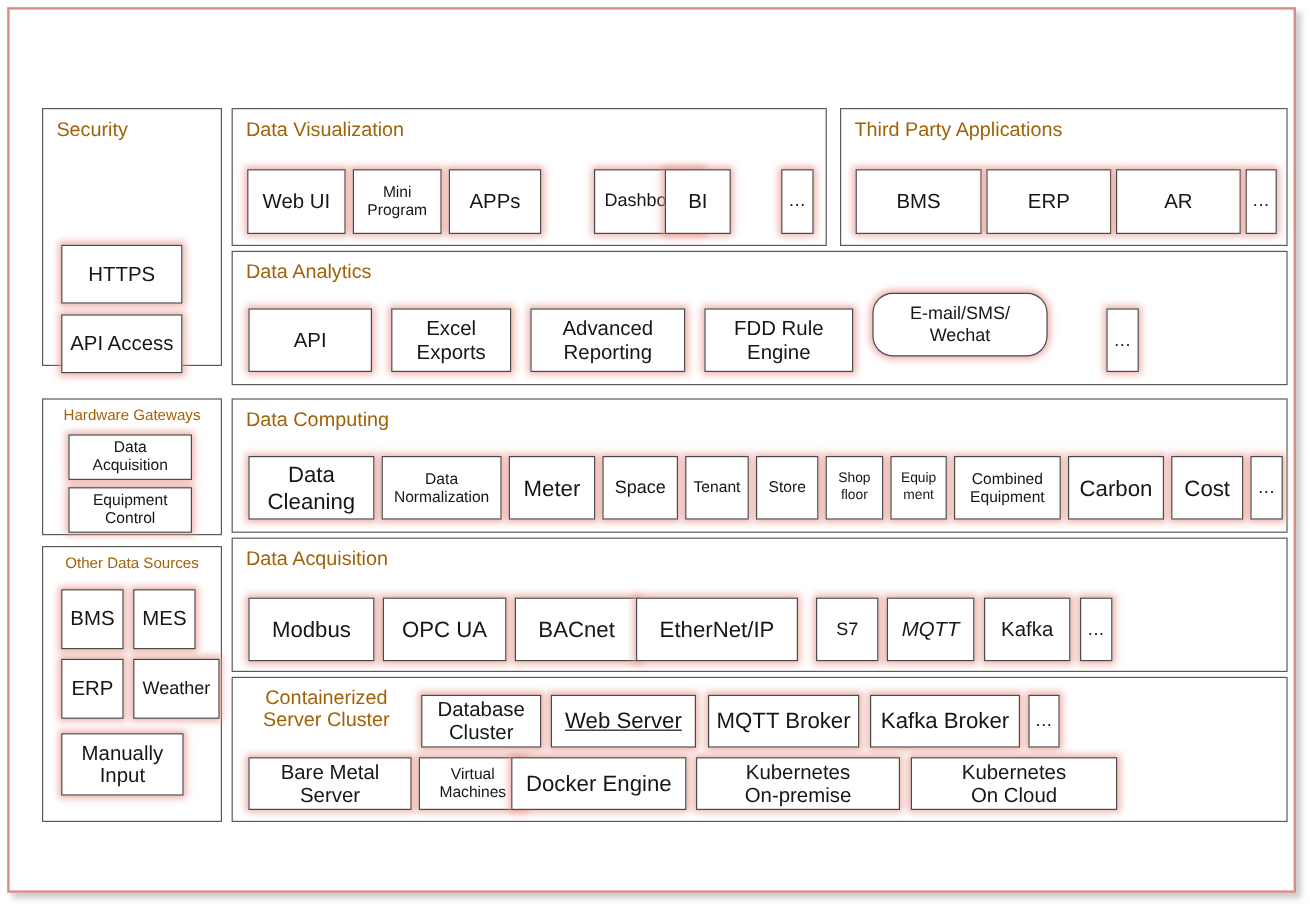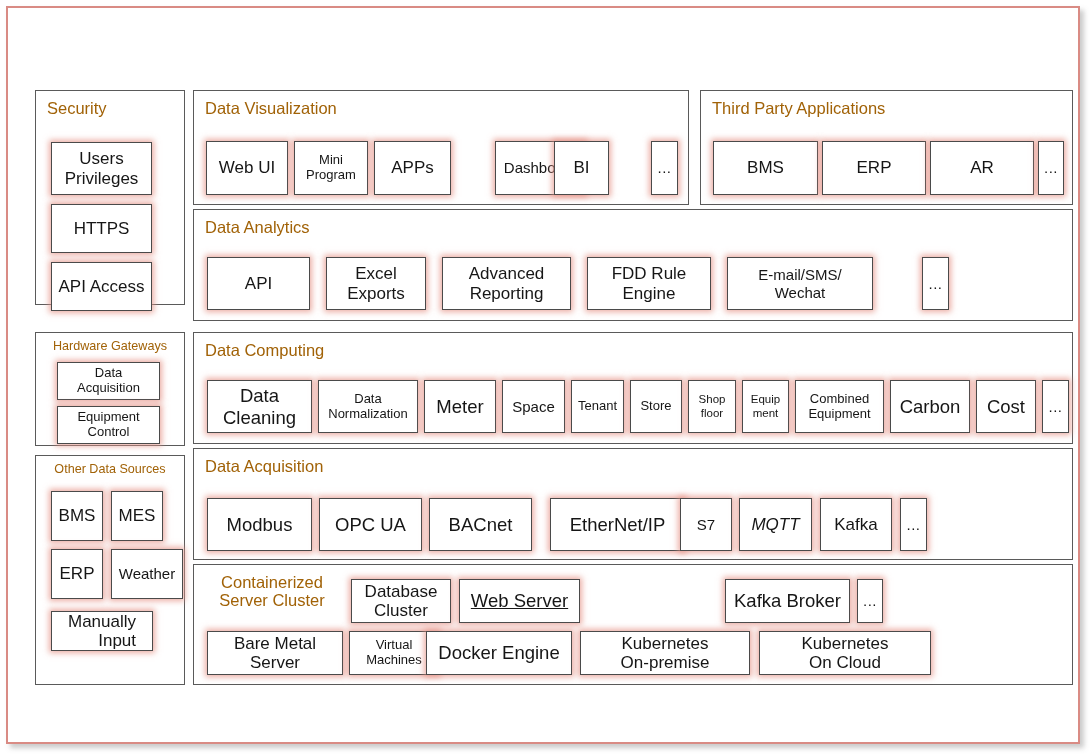--- a/index.html
+++ b/index.html
@@ -79,22 +79,20 @@
   .fs-xl  { font-size: 18.5px; }
   .dots   { font-size: 15px; letter-spacing: .5px; }
 </style>
 </head>
 <body>
 
 <div id="frame">
 
   <div class="panel" style="left:27px; top:82px; width:150px; height:215px;">
     <div class="panel-title left">Security</div>
-    <div class="node fs-l" style="left:15px; top:51px; width:101px; height:53px;">Users
-Privileges</div>
     <div class="node fs-l" style="left:15px; top:113px; width:101px; height:49px;">HTTPS</div>
     <div class="node fs-l" style="left:15px; top:171px; width:101px; height:49px;">API Access</div>
   </div>
 
   <div class="panel" style="left:185px; top:82px; width:496px; height:115px;">
     <div class="panel-title left">Data Visualization</div>
     <div class="node fs-l" style="left:12px; top:50px; width:82px; height:54px;">Web UI</div>
     <div class="node fs-s" style="left:100px; top:50px; width:74px; height:54px;">Mini
 Program</div>
     <div class="node fs-l" style="left:180px; top:50px; width:77px; height:54px;">APPs</div>
@@ -113,40 +111,40 @@
 
   <div class="panel" style="left:185px; top:201px; width:880px; height:112px;">
     <div class="panel-title left">Data Analytics</div>
     <div class="node fs-l" style="left:132px; top:47px; width:100px; height:53px;">Excel
 Exports</div>
     <div class="node fs-l" style="left:13px; top:47px; width:103px; height:53px;">API</div>
     <div class="node fs-l" style="left:248px; top:47px; width:129px; height:53px;">Advanced
 Reporting</div>
     <div class="node fs-l" style="left:393px; top:47px; width:124px; height:53px;">FDD Rule
 Engine</div>
-    <div class="node fs-m" style="left:533px; top:47px; width:146px; height:53px;">E-mail/SMS/
+    <div class="node fs-m" style="left:533px; top:34px; width:146px; height:53px;border-radius:17px;">E-mail/SMS/
 Wechat</div>
     <div class="node dots" style="left:728px; top:47px; width:27px; height:53px;">...</div>
   </div>
 
   <div class="panel" style="left:27px; top:324px; width:150px; height:114px;">
     <div class="panel-title center">Hardware Gateways</div>
     <div class="node fs-s" style="left:21px; top:29px; width:103px; height:38px;">Data
 Acquisition</div>
     <div class="node fs-s" style="left:21px; top:73px; width:103px; height:38px;">Equipment
 Control</div>
   </div>
 
   <div class="panel" style="left:27px; top:447px; width:150px; height:230px;">
     <div class="panel-title center">Other Data Sources</div>
     <div class="node fs-l" style="left:15px; top:35px; width:52px; height:50px;">BMS</div>
     <div class="node fs-l" style="left:75px; top:35px; width:52px; height:50px;">MES</div>
     <div class="node fs-l" style="left:15px; top:93px; width:52px; height:50px;">ERP</div>
     <div class="node fs-m" style="left:75px; top:93px; width:72px; height:50px;">Weather</div>
-    <div class="node fs-l" style="left:15px; top:155px; width:102px; height:40px;text-align:right;">Manually
+    <div class="node fs-l" style="left:15px; top:155px; width:102px; height:52px;">Manually
 Input</div>
   </div>
 
   <div class="panel" style="left:185px; top:324px; width:880px; height:112px;">
     <div class="panel-title left">Data Computing</div>
     <div class="node fs-xl" style="left:13px; top:47px; width:105px; height:53px;">Data
 Cleaning</div>
     <div class="node fs-s" style="left:124px; top:47px; width:100px; height:53px;">Data
 Normalization</div>
     <div class="node fs-xl" style="left:230px; top:47px; width:72px; height:53px;">Meter</div>
@@ -162,34 +160,35 @@
     <div class="node fs-xl" style="left:696px; top:47px; width:80px; height:53px;">Carbon</div>
     <div class="node fs-xl" style="left:782px; top:47px; width:60px; height:53px;">Cost</div>
     <div class="node dots" style="left:848px; top:47px; width:27px; height:53px;">...</div>
   </div>
 
   <div class="panel" style="left:185px; top:440px; width:880px; height:112px;">
     <div class="panel-title left">Data Acquisition</div>
     <div class="node fs-xl" style="left:13px; top:49px; width:105px; height:53px;">Modbus</div>
     <div class="node fs-xl" style="left:125px; top:49px; width:103px; height:53px;">OPC UA</div>
     <div class="node fs-xl" style="left:235px; top:49px; width:103px; height:53px;">BACnet</div>
-    <div class="node fs-xl" style="left:356px; top:49px; width:135px; height:53px;">EtherNet/IP</div>
+    <div class="node fs-xl" style="left:336px; top:49px; width:135px; height:53px;">EtherNet/IP</div>
     <div class="node fs-m" style="left:486px; top:49px; width:52px; height:53px;">S7</div>
     <div class="node fs-l" style="left:545px; top:49px; width:73px; height:53px;font-style:italic;">MQTT</div>
     <div class="node fs-l" style="left:626px; top:49px; width:72px; height:53px;">Kafka</div>
     <div class="node dots" style="left:706px; top:49px; width:27px; height:53px;">...</div>
   </div>
 
   <div class="panel" style="left:185px; top:556px; width:880px; height:121px;">
     <div class="panel-title" style="position:absolute; left:0; top:8px; width:156px; text-align:center;">Containerized
 Server Cluster</div>
 
     <div class="node fs-l" style="left:157px; top:14px; width:100px; height:44px;">Database
 Cluster</div>
     <div class="node fs-xl" style="left:265px; top:14px; width:121px; height:44px;text-decoration:underline;">Web Server</div>
+    <div class="node fs-xl" style="left:396px; top:14px; width:126px; height:44px;">MQTT Broker</div>
     <div class="node fs-xl" style="left:531px; top:14px; width:125px; height:44px;">Kafka  Broker</div>
     <div class="node dots" style="left:663px; top:14px; width:26px; height:44px;">...</div>
 
     <div class="node fs-l" style="left:13px; top:66px; width:136px; height:44px;">Bare Metal
 Server</div>
     <div class="node fs-s" style="left:155px; top:66px; width:90px; height:44px;">Virtual
 Machines</div>
     <div class="node fs-xl" style="left:232px; top:66px; width:146px; height:44px;">Docker Engine</div>
     <div class="node fs-l" style="left:386px; top:66px; width:170px; height:44px;">Kubernetes
 On-premise</div>

